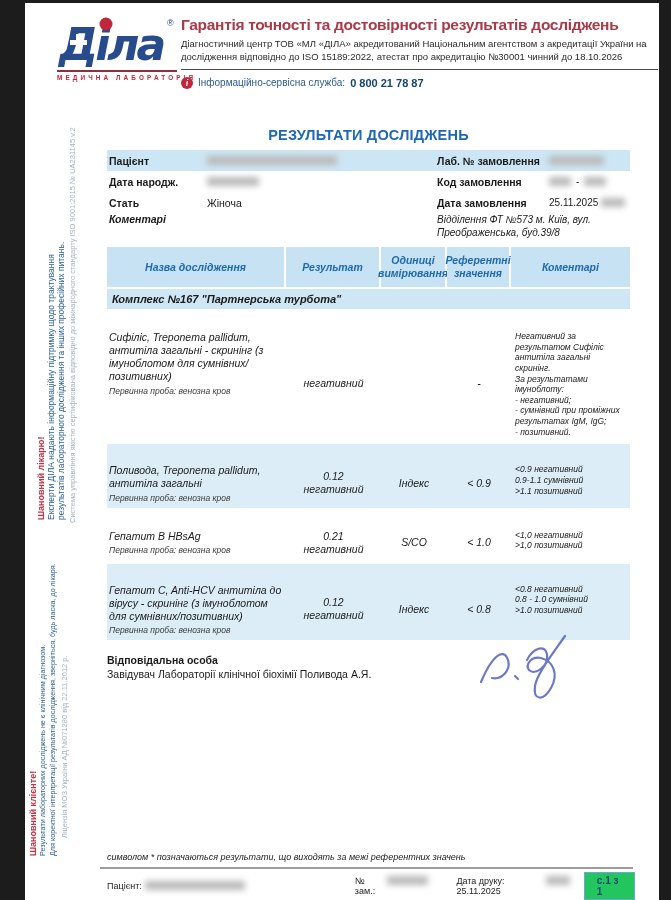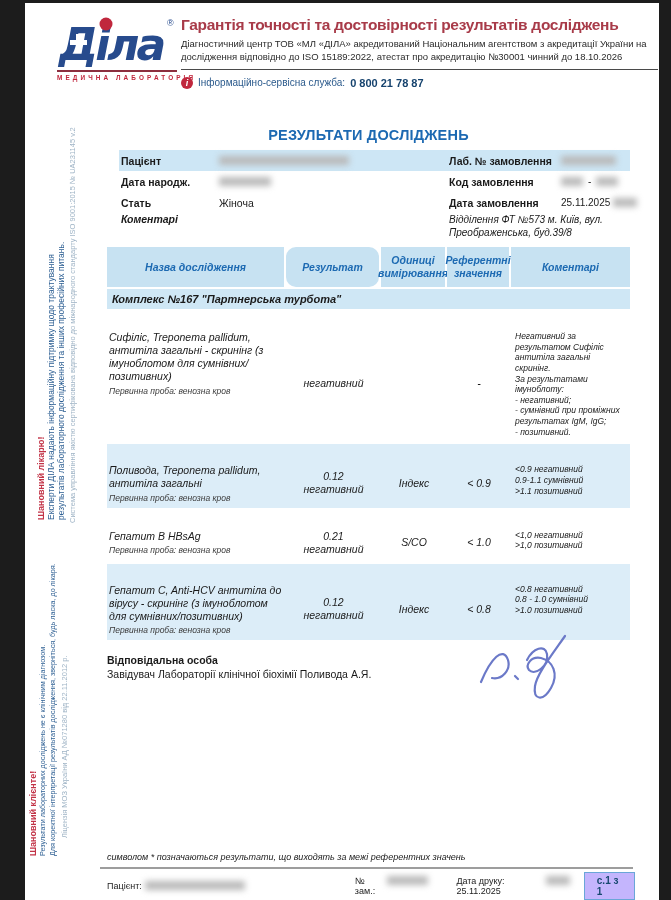--- a/index.html
+++ b/index.html
@@ -41,42 +41,42 @@
   #client-note .side-line{font-size:7.2px;}
   .side-grey{font-size:7.5px;color:#9fb4c6;line-height:9px;}
   #doctor-note{left:36px;top:520px;width:398px;}
   #client-note{left:28px;top:856px;width:340px;}
   #iso-note{left:68px;top:523px;width:410px;}
   #license-note{left:60px;top:838px;width:282px;}
 
   
   #content{position:absolute;left:107px;top:127px;width:523px;}
   .report-title{text-align:center;color:#1c69b2;font-weight:bold;font-size:14.5px;letter-spacing:0.2px;}
-  #patient-block{margin-top:7px;margin-left:12px;}
+  #patient-block{margin-top:7px;}
   .p-row{display:flex;align-items:center;min-height:21px;font-size:10.5px;}
   .p-row.blue{background:#cde6f5;}
   .p-label{font-weight:bold;}
   .pc1{width:100px;flex:none;padding-left:2px;box-sizing:border-box;}
   .pc2{width:230px;flex:none;display:flex;align-items:center;}
   .pc3{width:112px;flex:none;}
   .pc4{width:81px;flex:none;display:flex;align-items:center;gap:3px;font-size:10px;}
   .p-merge{width:193px;flex:none;font-style:italic;font-size:10px;line-height:1.3;}
   .italic{font-style:italic;}
   .blur{background:#b9b9b9;filter:blur(3px);height:9px;border-radius:1px;display:inline-block;}
   .b130{width:130px;} .b55{width:55px;} .b52{width:52px;} .b22{width:22px;} .b24{width:24px;}
   .b100{width:100px;} .b45{width:45px;} .b26{width:26px;}
   .dash{margin:0 2px;}
 
   
   #results-table{margin-top:8px;font-style:italic;}
   .t-head{display:flex;}
   .t-hcell{background:#c7e2f2;color:#1d6ab2;font-weight:bold;font-size:10.5px;text-align:center;
     display:flex;align-items:center;justify-content:center;min-height:40px;box-sizing:border-box;
     padding:2px 2px;line-height:1.2;}
-  .h1{width:177px;margin-right:2px;} .h2{width:93px;margin-right:2px;border-radius:10px;} .h3{width:64px;margin-right:2px;}
+  .h1{width:177px;margin-right:2px;} .h2{width:93px;margin-right:2px;} .h3{width:64px;margin-right:2px;}
   .h4{width:62px;margin-right:2px;} .h5{width:119px;}
   .t-group{background:#cfe7f5;font-weight:bold;font-size:11px;padding:4px 5px;margin-top:2px;}
   .t-row{display:flex;margin-top:2px;}
   .t-row.blue{background:#dcedf8;}
   .t-cell{box-sizing:border-box;padding:5px 4px;margin-top:15px;}
   .c1{width:179px;padding-left:2px;} .c2{width:95px;} .c3{width:66px;} .c4{width:64px;} .c5{width:119px;}
   .cc{display:flex;flex-direction:column;align-items:center;justify-content:center;text-align:center;
     font-size:10.5px;white-space:pre-line;line-height:1.3;}
   .test-name{font-size:10.5px;line-height:1.25;}
   .test-sample{font-size:8.5px;color:#3a3a3a;margin-top:2px;}
@@ -88,21 +88,21 @@
   .sig-person{font-size:10.5px;margin-top:2px;}
   #sig-svg{position:absolute;right:35px;top:-26px;}
 
   
   #footnote{position:absolute;left:107px;top:852px;font-style:italic;font-size:9px;color:#222;}
   #footer-line{position:absolute;left:100px;top:867px;width:533px;height:2px;background:#9d9d9d;}
   #footer-row{position:absolute;left:107px;top:872px;width:528px;display:flex;align-items:center;
     font-size:9px;color:#222;}
   .f-group{display:flex;gap:3px;}
   .f-sp1{margin-left:110px;} .f-sp2{margin-left:28px;} .f-sp3{margin-left:14px;}
-  .page-box{border:1.5px solid #6aa6d8;background:#c4b5fd;color:#17496f;font-weight:bold;
+  .page-box{border:1.5px solid #6aa6d8;background:#22c55e;color:#17496f;font-weight:bold;
     font-size:10px;padding:2px 12px;}
 </style>
 </head>
 <body>
 
 <div class="edge" id="edge-left"></div>
 <div class="edge" id="edge-right"></div>
 <div class="edge" id="edge-top"></div>
 
 <div id="logo">

